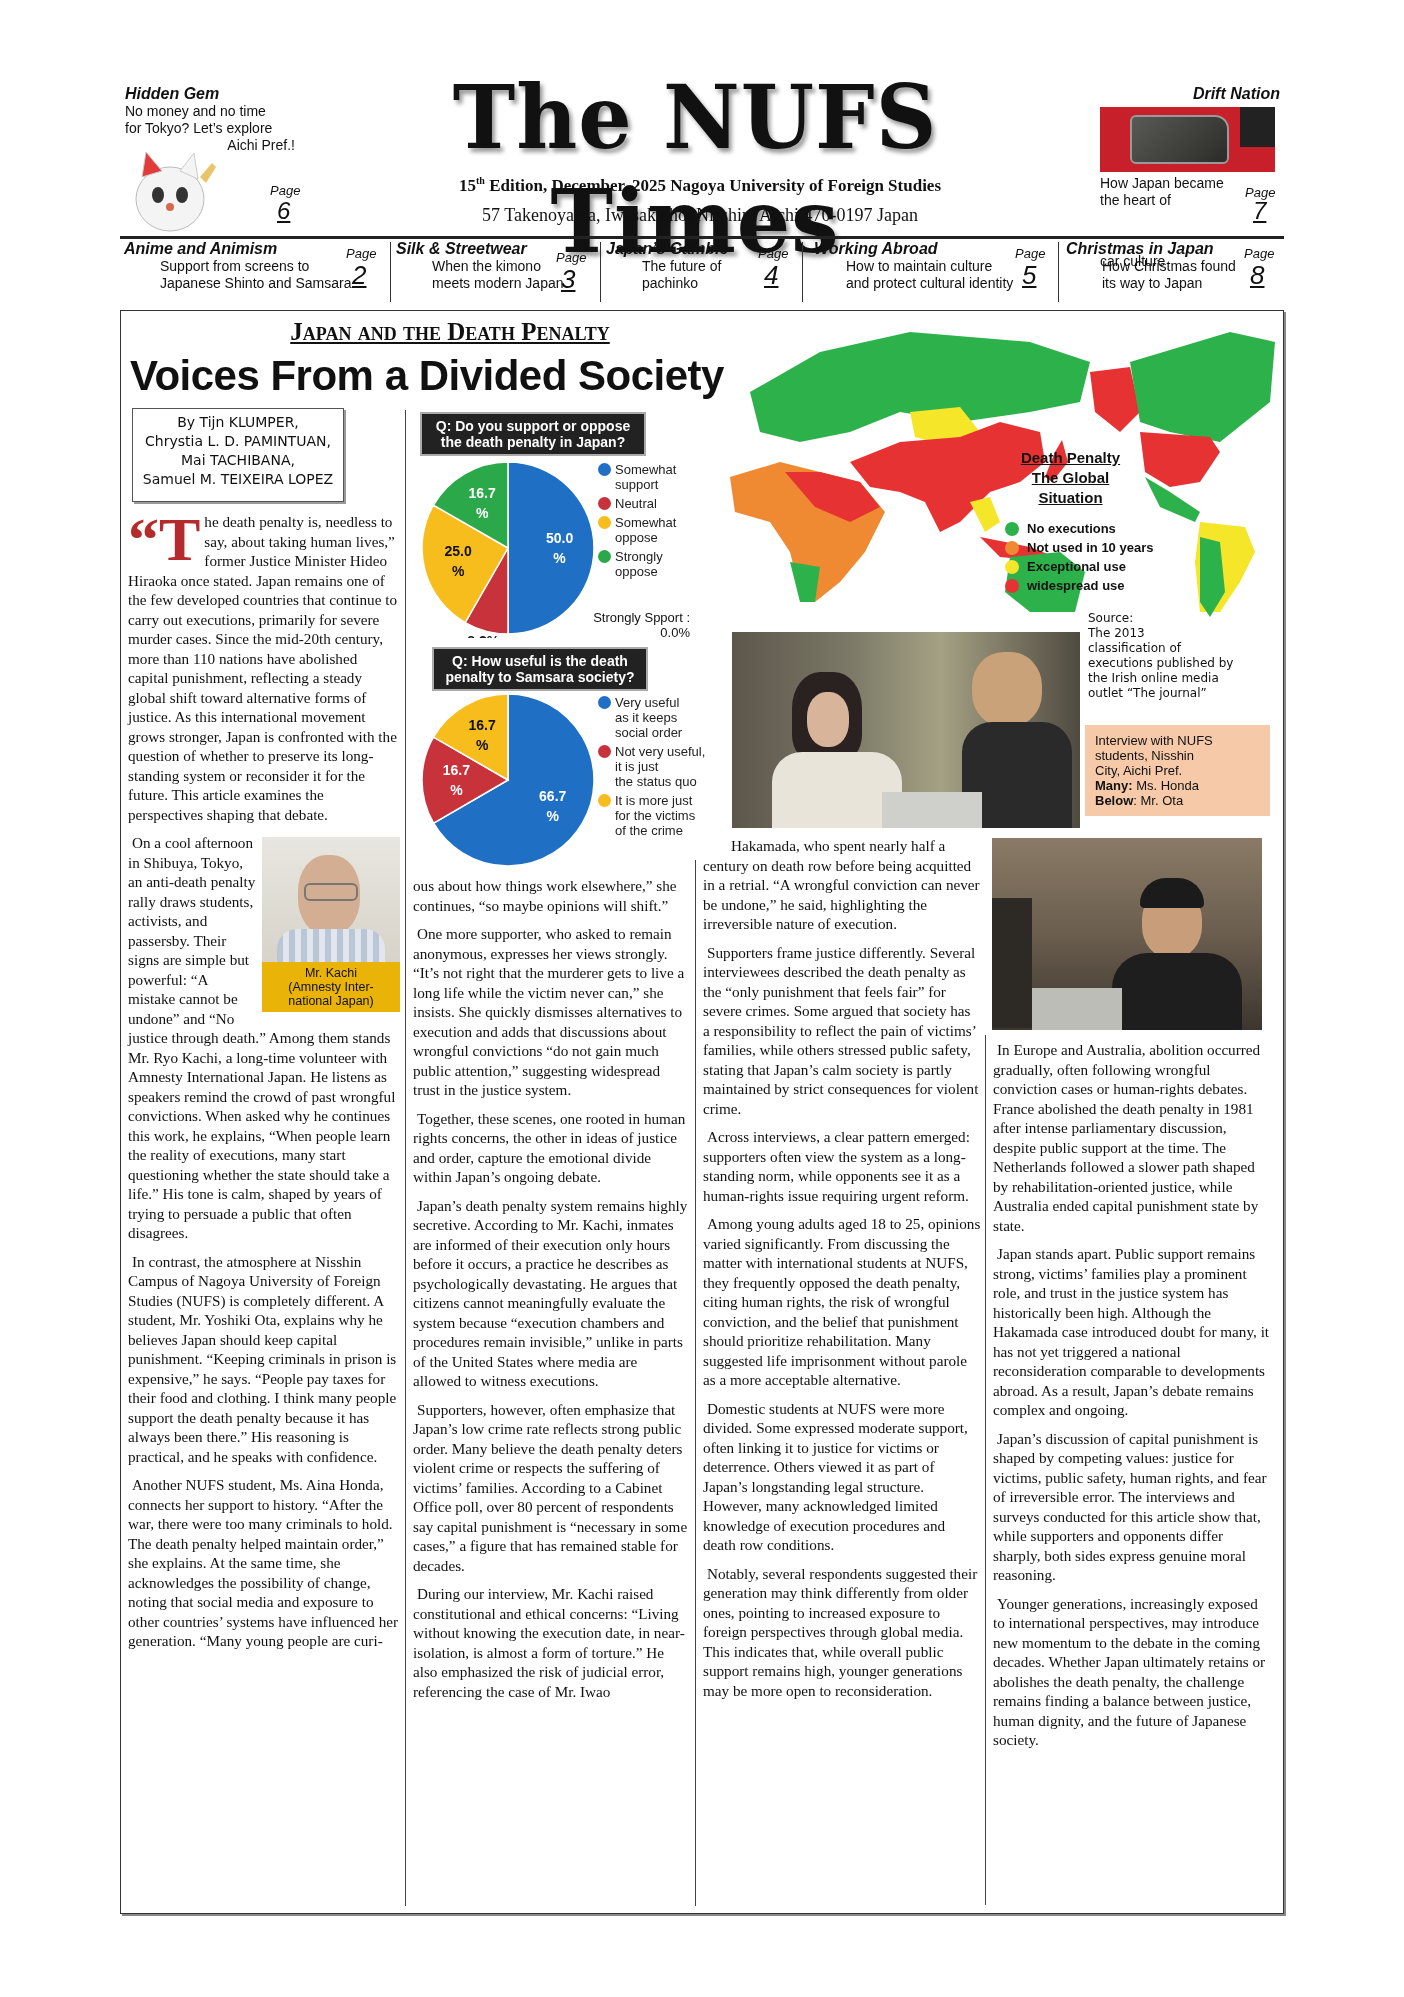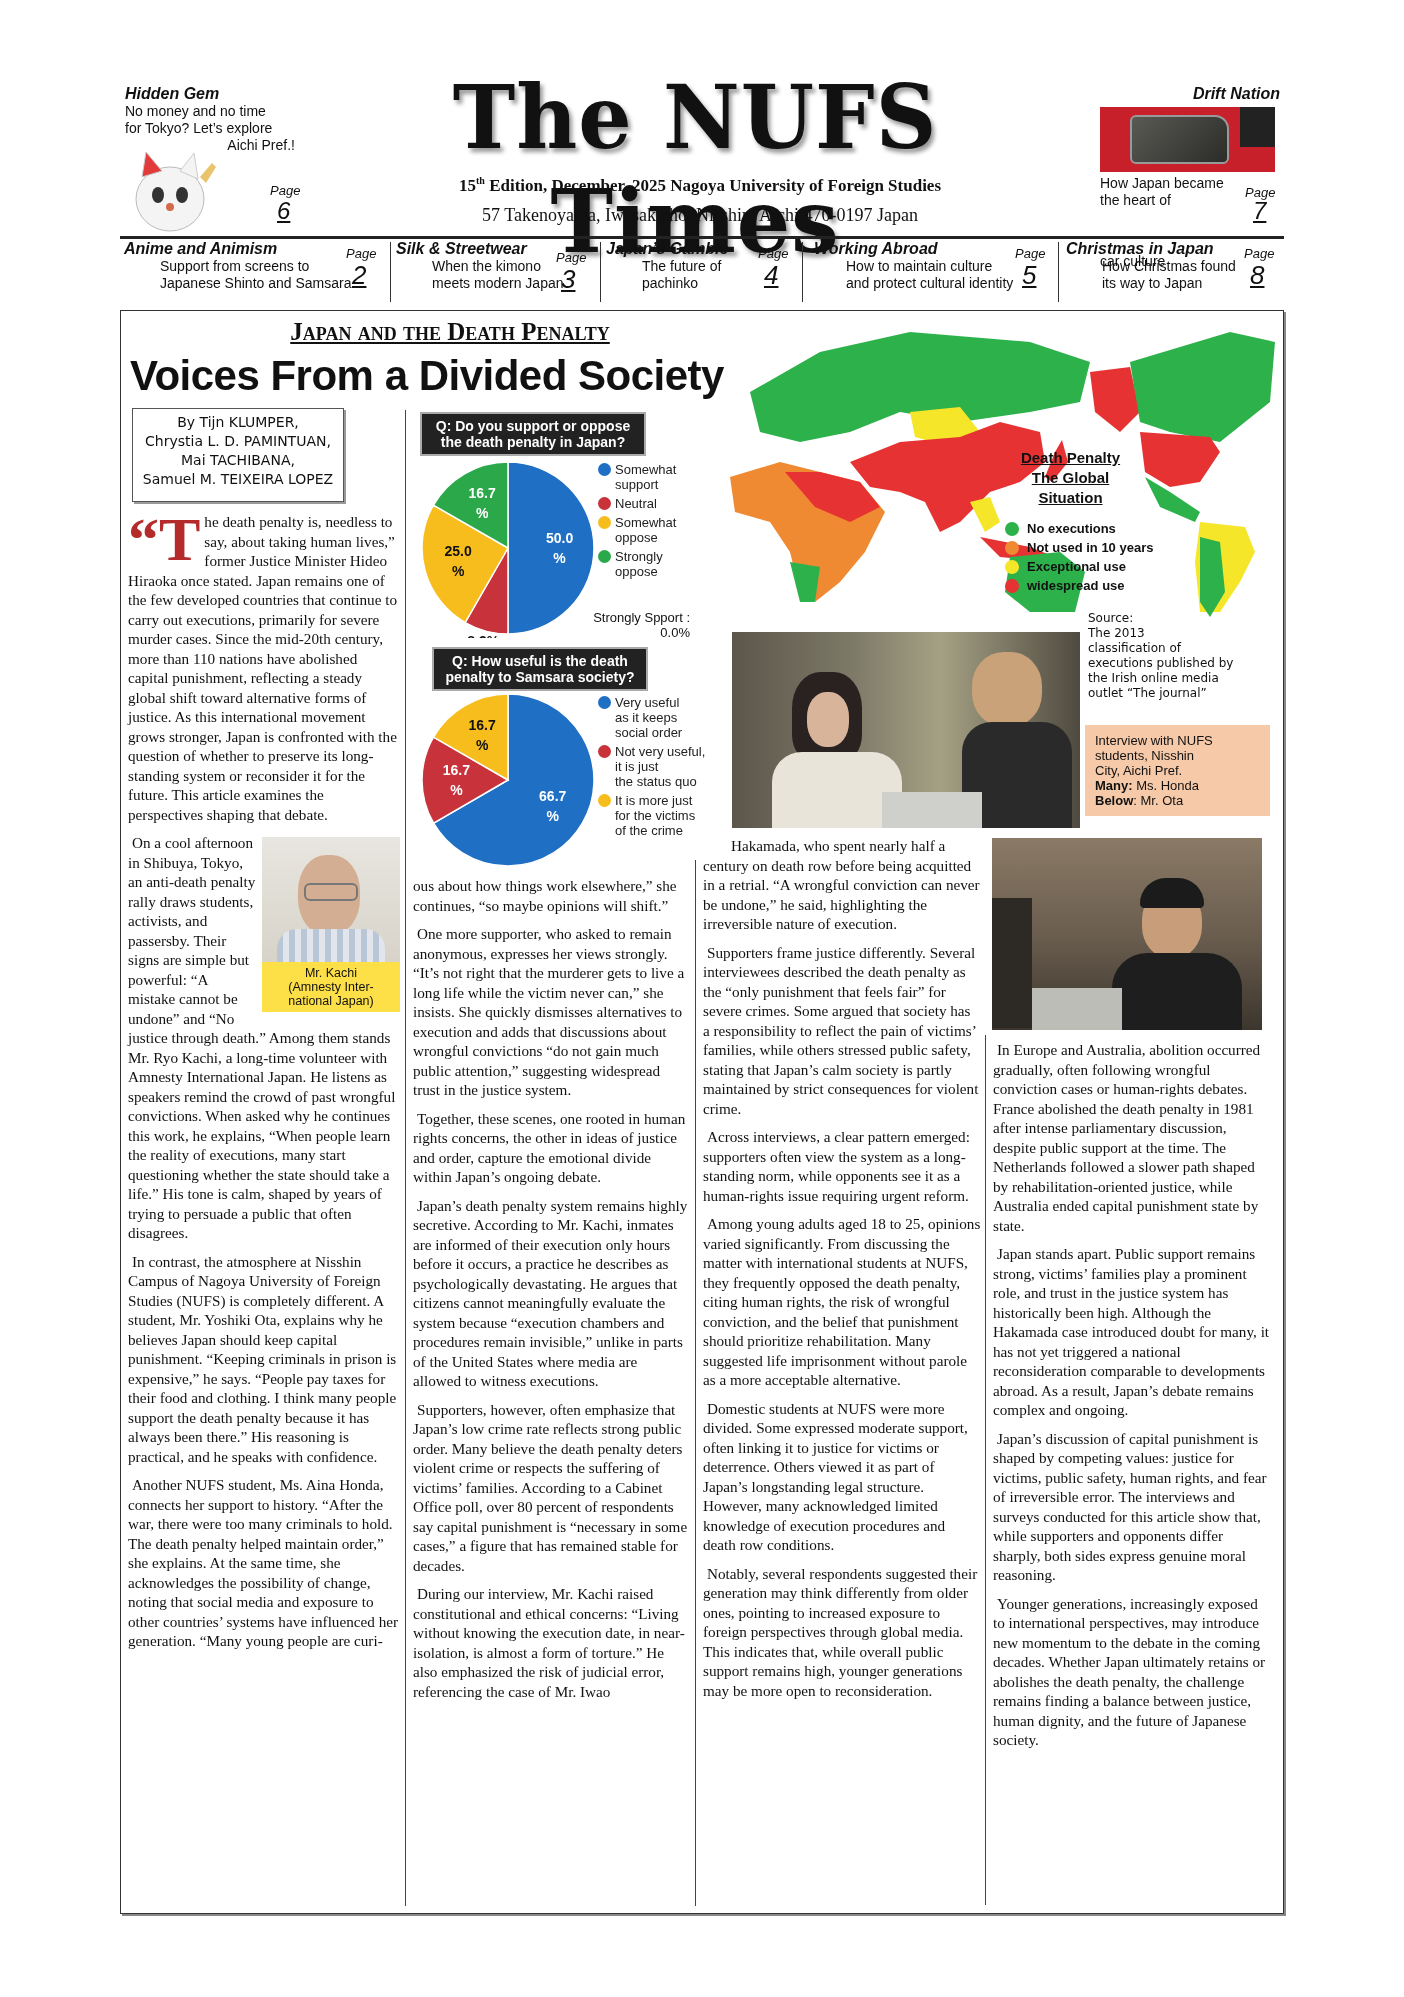--- a/index.html
+++ b/index.html
@@ -38,21 +38,21 @@
   .legend-row { display:flex; align-items:flex-start; gap:4px; font-family:"Liberation Sans", sans-serif; font-size:13px; line-height:15px; margin-bottom:4px; color:#222; }
   .dot { width:13px; height:13px; border-radius:50%; flex:0 0 13px; margin-top:1px; }
   .slabel { font-family:"Liberation Sans", sans-serif; font-weight:bold; font-size:14px; text-anchor:middle; }
   
   .map-legend-title { font-family:"Liberation Sans", sans-serif; font-weight:bold; font-size:15px; text-decoration:underline; text-align:center; line-height:20px; }
   .map-leg-row { display:flex; align-items:center; gap:8px; font-family:"Liberation Sans", sans-serif; font-weight:bold; font-size:13px; line-height:19px; }
   .map-leg-row .dot { width:14px; height:14px; flex-basis:14px; margin-top:0; }
   .source { font-family:"DejaVu Sans", sans-serif; font-size:12px; line-height:15px; }
   .caption-box { background:#f6c9a9; font-family:"Liberation Sans", sans-serif; font-size:13px; line-height:15px; padding:8px 10px; }
   .photo { background:#6b665c; overflow:hidden; }
-  .kachi-cap { background:#fde047; font-family:"Liberation Sans", sans-serif; font-size:12.5px; line-height:14px; text-align:center; padding:4px 2px; }
+  .kachi-cap { background:#eab308; font-family:"Liberation Sans", sans-serif; font-size:12.5px; line-height:14px; text-align:center; padding:4px 2px; }
 </style>
 </head>
 <body>
 
 <div class="abs" style="left:125px;top:85px;width:180px;height:150px;">
   <div class="side-kicker">Hidden Gem</div>
   <div class="side-text">No money and no time</div>
   <div class="side-text">for Tokyo? Let’s explore</div>
   <div class="side-text" style="text-align:right;padding-right:10px;">Aichi Pref.!</div>
   <svg class="abs" style="left:5px;top:62px;" width="95" height="90" viewBox="0 0 95 90">

